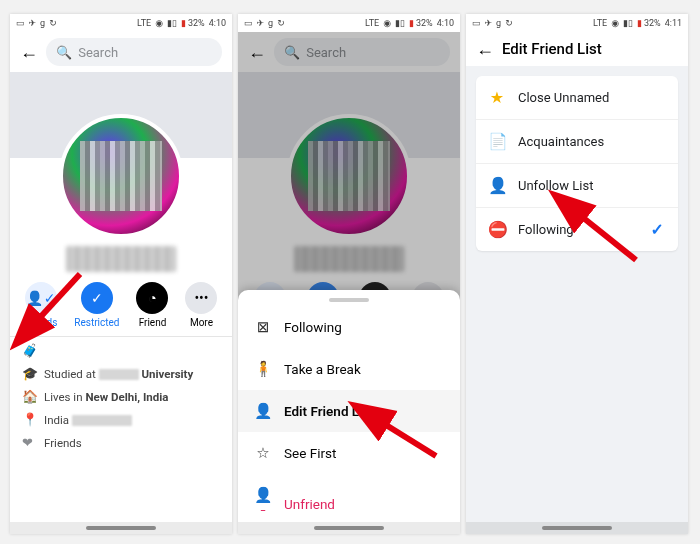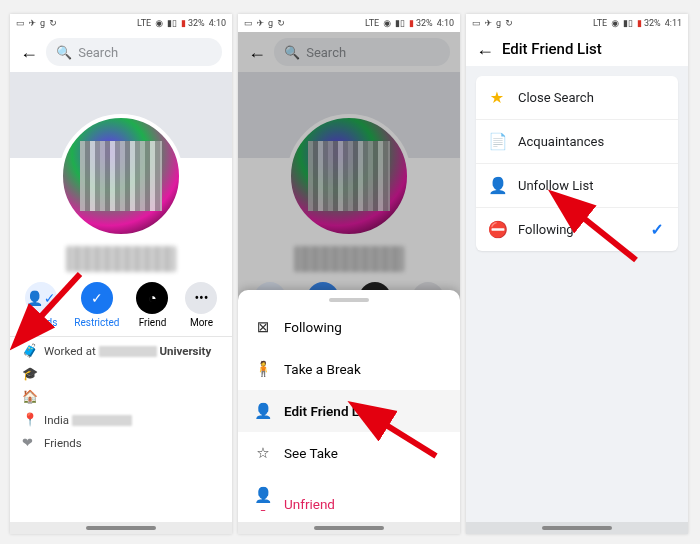--- a/index.html
+++ b/index.html
@@ -267,27 +267,28 @@
           </div>
         <span>More</span>
       </div>
     </div>
 
     <div class="sep"></div>
 
     <div class="about">
       <div class="arow">
         <span class="aic">🧳</span>
-        <span><span>Worked at</span> <span class="blurbox" style="width:58px"></span> <b>University</b></span>
       </div>
       <div class="arow">
         <span class="aic">🎓</span>
+        <span><span>Studied at</span> <span class="blurbox" style="width:40px"></span> <b>University</b></span>
       </div>
       <div class="arow">
         <span class="aic">🏠</span>
+        <span><span>Lives in</span> <b>New Delhi, India</b></span>
       </div>
       <div class="arow">
         <span class="aic">📍</span>
         <span><span>India</span> <span class="blurbox" style="width:60px"></span></span>
       </div>
       <div class="arow">
         <span class="aic">❤</span>
         <span>Friends</span>
       </div>
     </div>
@@ -378,21 +379,21 @@
       <div class="sheet-item">
         <span class="sic">🧍</span>
         <span>Take a Break</span>
       </div>
       <div class="sheet-item hl">
         <span class="sic">👤</span>
         <span>Edit Friend List</span>
       </div>
       <div class="sheet-item">
         <span class="sic">☆</span>
-        <span>See Take</span>
+        <span>See First</span>
       </div>
       <div class="sheet-item red">
         <span class="sic">👤⁻</span>
         <span>Unfriend</span>
       </div>
     </div>
 
     <div class="navstrip"></div>
     <div class="navpill"></div>
 
@@ -429,21 +430,21 @@
     </div>
 
     <div class="headrow" style="background:#fff">
       <span class="back-ic">←</span>
       <span class="title-head">Edit Friend List</span>
     </div>
 
     <div class="lists">
       <div class="lrow">
         <span class="lic" style="color:#f7b500">★</span>
-        <span>Close Search</span>
+        <span>Close Unnamed</span>
       </div>
       <div class="lrow">
         <span class="lic" style="color:#8a8d91">📄</span>
         <span>Acquaintances</span>
       </div>
       <div class="lrow">
         <span class="lic" style="color:#8bb1e0">👤</span>
         <span>Unfollow List</span>
       </div>
       <div class="lrow">

